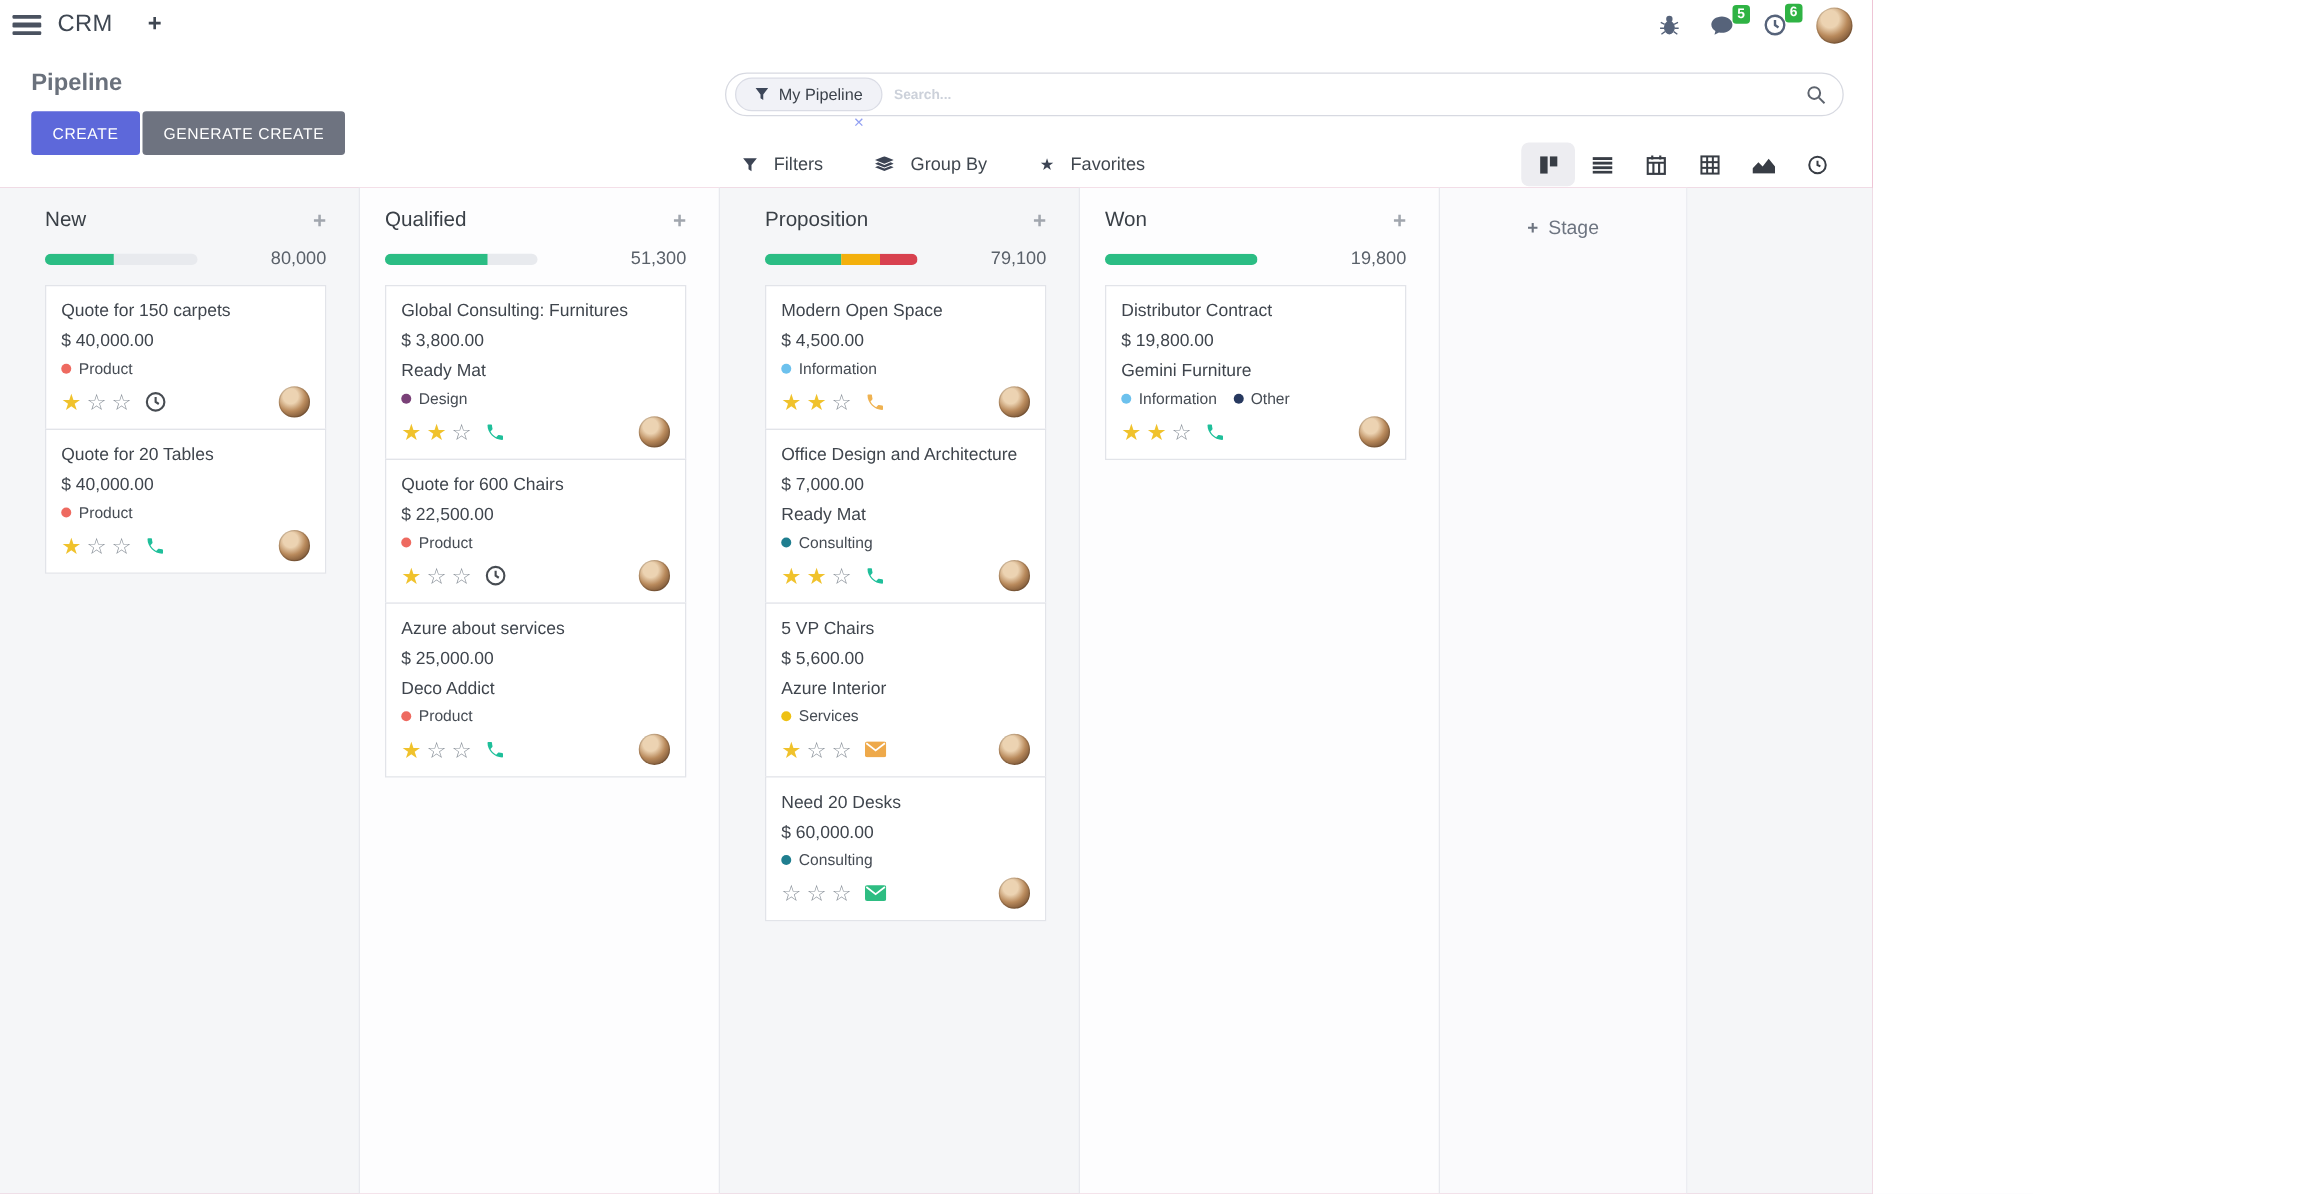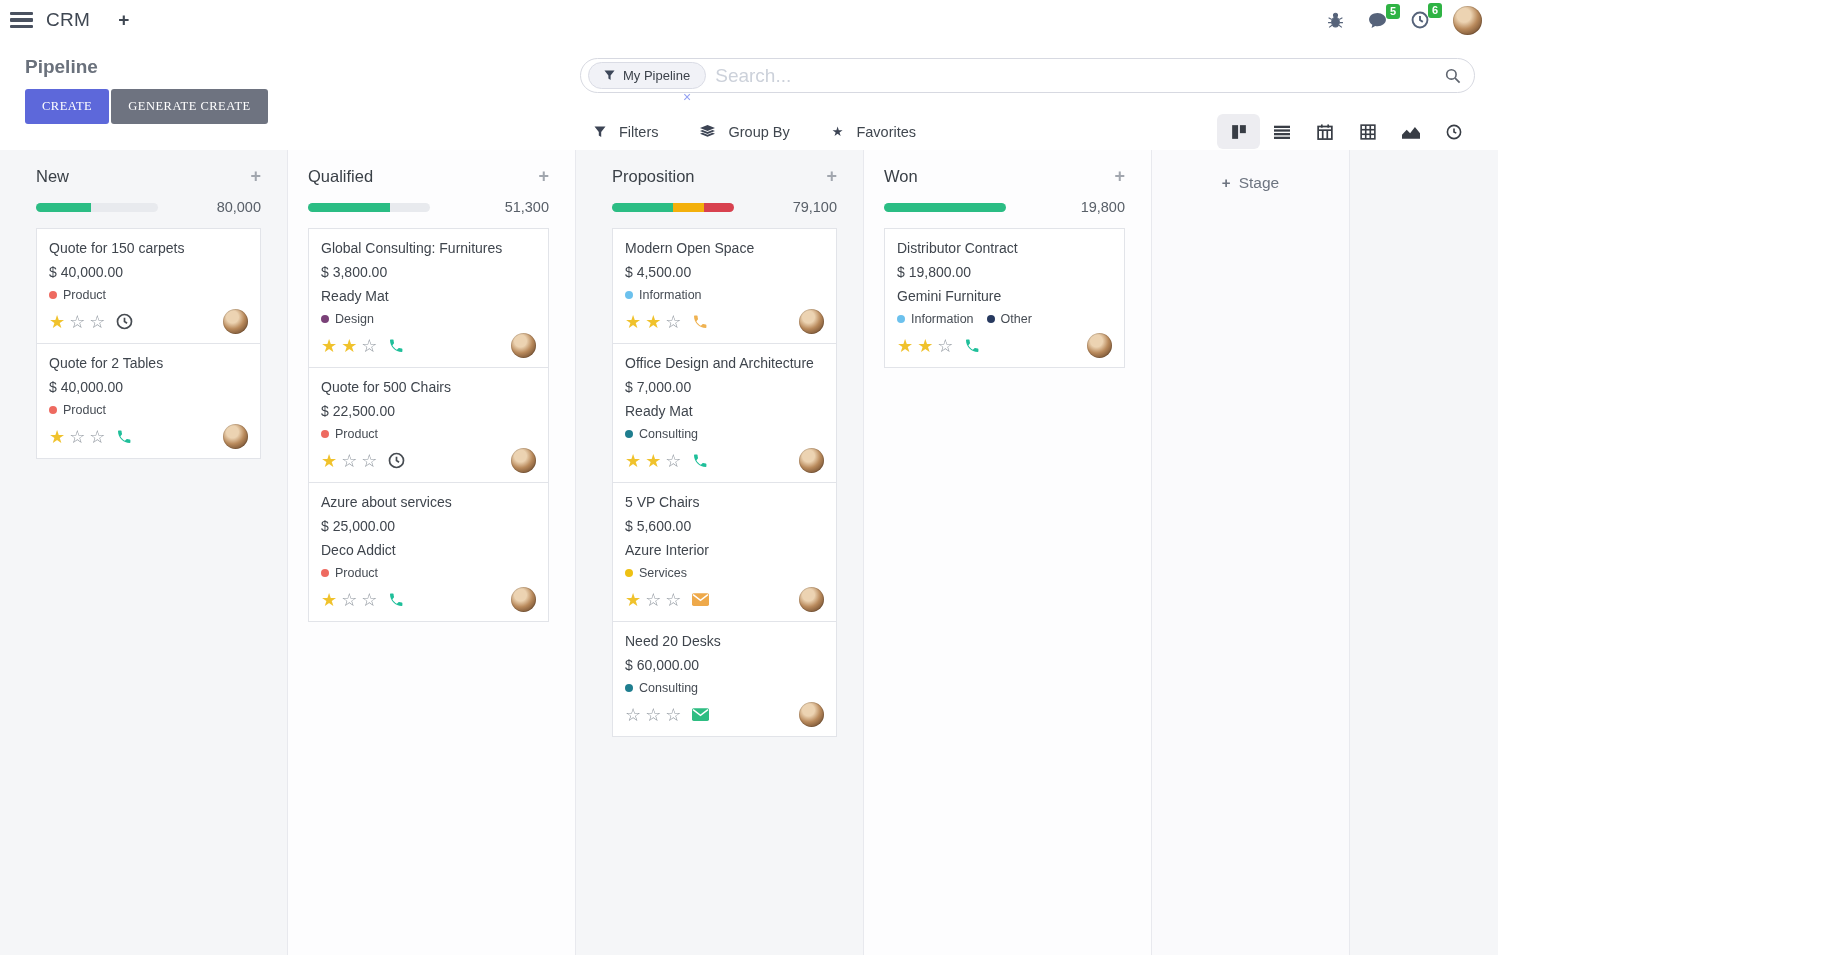--- a/index.html
+++ b/index.html
@@ -17,29 +17,29 @@
   .nav-right { display:flex; align-items:center; gap:24px; margin-right:4px; }
   .nav-ico { position:relative; display:inline-flex; color:#56637a; cursor:pointer; }
   .badge { position:absolute; top:-8px; right:-13px; background:#2fb344; color:#fff; font-size:11px; font-weight:700; line-height:15px; height:15px; padding:0 4px; border-radius:3px; }
   .nav-avatar { width:29px; height:29px; border-radius:50%; cursor:pointer;
     background:radial-gradient(circle at 38% 32%, #ecd3b2 0 26%, #b98a5c 52%, #6e4b2e 85%); box-shadow:inset 0 0 0 1px rgba(0,0,0,.12); }
 
   
   .control-panel { position:relative; height:110px; padding:16px 25px 0; background:#fff; }
   .page-title { font-size:19px; color:#6a717c; font-weight:700; }
   .btn-row { margin-top:11px; display:flex; gap:2px; }
-  .btn { height:35px; padding:0 17px; border:none; border-radius:3px; color:#fff; font-size:12.5px; font-weight:500; letter-spacing:.5px; cursor:pointer; font-family:Liberation Serif, serif; }
+  .btn { height:35px; padding:0 17px; border:none; border-radius:3px; color:#fff; font-size:12.5px; font-weight:500; letter-spacing:.5px; cursor:pointer; font-family:Liberation Sans, sans-serif; }
   .btn-primary { background:#5d68da; }
   .btn-secondary { background:#6e7380; }
 
   .search-zone { position:absolute; top:18px; right:23px; width:895px; }
   .search-wrap { display:flex; align-items:center; height:35px; background:#fff; border:1px solid #d7d9e1; border-radius:18px; padding:0 13px 0 7px; }
   .facet { display:flex; align-items:center; gap:8px; height:27px; padding:0 15px; background:#f1f2f7; border:1px solid #dadce5; border-radius:14px; font-size:13px; color:#3c424b; cursor:pointer; white-space:nowrap; }
   .facet svg { color:#3d4759; }
-  .search-input { flex:1; border:none; outline:none; background:transparent; margin-left:9px; font-size:19px; color:#3c424b; font-family:"Liberation Sans",sans-serif; }
+  .search-input { flex:1; border:none; outline:none; background:transparent; margin-left:9px; font-size:11px; color:#3c424b; font-family:"Liberation Sans",sans-serif;font-weight:bold; }
   .search-input::placeholder { color:#ccd1da; }
   .magnifier { color:#5e646e; display:inline-flex; cursor:pointer; }
   .facet-x { position:absolute; left:103px; top:32px; color:#92a0f2; font-size:14px; line-height:1; cursor:pointer; }
 
   .filter-row { position:absolute; top:74px; right:23px; width:895px; display:flex; align-items:center; justify-content:space-between; }
   .filter-group { display:flex; align-items:center; gap:42px; padding-left:14px; }
   .cp-link { display:flex; align-items:center; gap:13px; font-size:14.5px; color:#40474f; cursor:pointer;text-align:right; }
   .cp-link svg, .cp-link .glyph { color:#3c4454; }
   .cp-link .glyph { font-size:13px; }
   .switcher { display:flex; align-items:center; }
@@ -248,21 +248,21 @@
           <circle cx="8" cy="8" r="6.6"></circle>
                   <path d="M8 4.4V8l2.4 1.6"></path>
         </svg>
       </span>
 
       <span class="kcard-avatar"></span>
     </div>
   </div>
 
   <div class="kcard">
-    <div class="kcard-title">Quote for 2 Tables</div>
+    <div class="kcard-title">Quote for 20 Tables</div>
     <div class="kcard-amount">$ 40,000.00</div>
 
     <div class="kcard-tags">
               <span class="ktag">
                 <span class="kdot" style="background: rgb(238, 106, 96);"></span>
                 <span>Product</span>
               </span>
             </div>
     <div class="kcard-footer">
       <span class="stars" style="display:inline-flex;">
@@ -316,21 +316,21 @@
         <svg width="16" height="16" viewBox="0 0 24 24" fill="currentColor">
           <path d="M6.6 10.8c1.5 2.9 3.9 5.3 6.8 6.8l2.3-2.3c.3-.3.7-.4 1.1-.2 1.2.4 2.5.6 3.8.6.6 0 1 .4 1 1V20c0 .6-.4 1-1 1C11.2 21 3 12.8 3 3.4c0-.6.4-1 1-1h3.4c.6 0 1 .4 1 1 0 1.3.2 2.6.6 3.8.1.4 0 .8-.2 1.1l-2.2 2.5z"></path>
         </svg>
       </span>
 
       <span class="kcard-avatar"></span>
     </div>
   </div>
 
   <div class="kcard">
-    <div class="kcard-title">Quote for 500 Chairs</div>
+    <div class="kcard-title">Quote for 600 Chairs</div>
     <div class="kcard-amount">$ 22,500.00</div>
 
     <div class="kcard-tags">
               <span class="ktag">
                 <span class="kdot" style="background: rgb(238, 106, 96);"></span>
                 <span>Product</span>
               </span>
             </div>
     <div class="kcard-footer">
       <span class="stars" style="display:inline-flex;">

